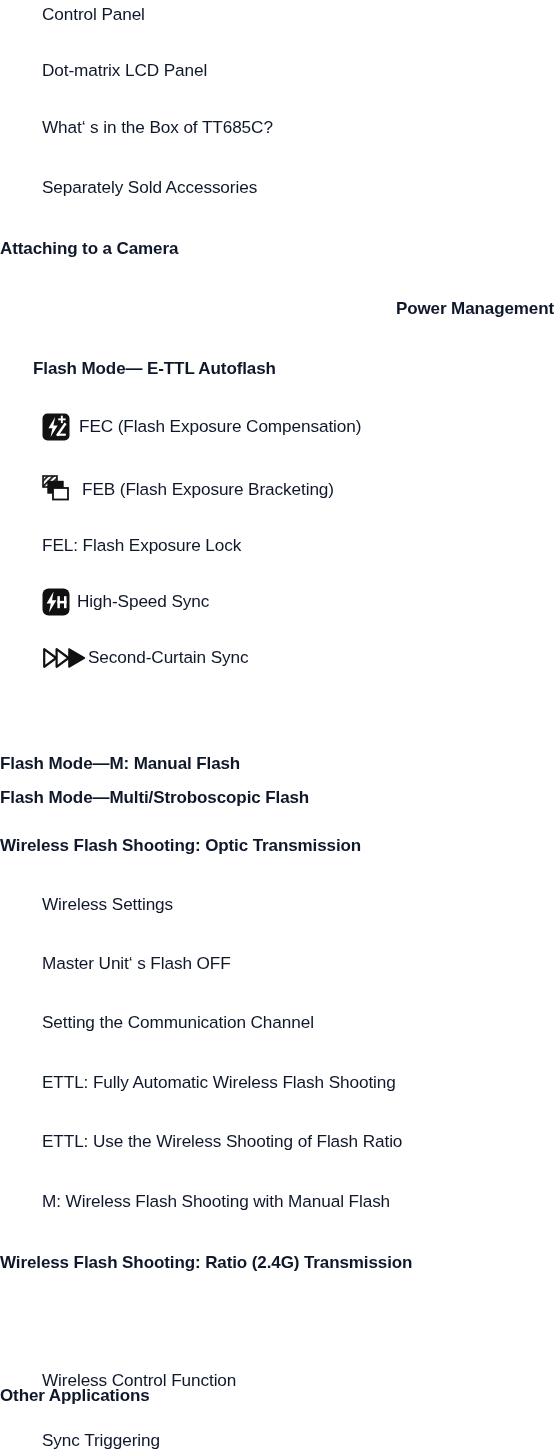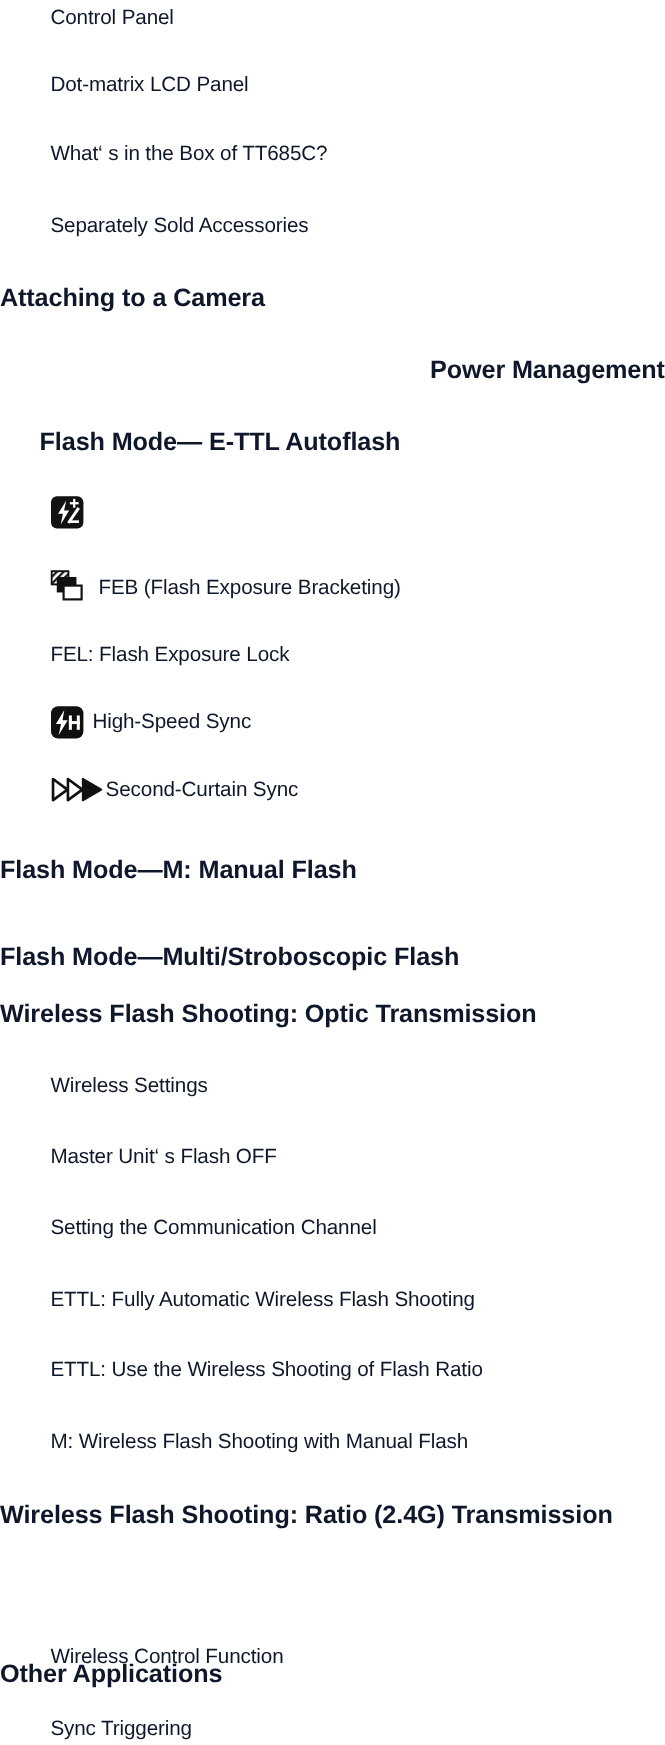--- a/index.html
+++ b/index.html
@@ -31,21 +31,21 @@
     white-space: nowrap;
   }
   .toc-label {
     font-size: 17.2px;
     line-height: 1;
     letter-spacing: -0.1px;
     color: #0f172a;
   }
   .level-heading .toc-label {
     font-weight: bold;
-    font-size: 21px;
+    font-size: 17px;
   }
   .level-sub {
     padding-left: 42px;
   }
   .level-icon {
     padding-left: 42px;
   }
   .icon-box {
     display: inline-block;
     flex: 0 0 auto;
@@ -98,20 +98,21 @@
         <svg viewBox="0 0 28 28" width="28" height="28">
           <rect x="0.5" y="0.5" width="27" height="27" rx="5" ry="5" fill="#121212"></rect>
           <path d="M13.2 4 L6.4 15.2 L10.4 15.2 L8.6 24 L15.6 12.4 L11.4 12.4 Z" fill="#ffffff"></path>
           <rect x="16.2" y="5.4" width="7.4" height="1.9" fill="#ffffff"></rect>
           <rect x="18.9" y="2.7" width="1.9" height="7.4" fill="#ffffff"></rect>
           <rect x="15.6" y="20.6" width="8.2" height="2.2" fill="#ffffff"></rect>
           <path d="M23.6 10.2 L15.0 22.8" stroke="#ffffff" stroke-width="2.4" fill="none"></path>
         </svg>
       </span>
       <span class="icon-gap gap-fec"></span>
+      <span class="toc-label">FEC (Flash Exposure Compensation)</span>
     </div>
     <div class="toc-row level-icon" style="top: 475px;">
       <span class="icon-box ico-feb">
         <svg viewBox="0 0 30 30" width="30" height="30">
           <defs>
             <pattern id="hatchFEB" width="4" height="4" patternUnits="userSpaceOnUse" patternTransform="rotate(45)">
               <rect width="4" height="4" fill="#ffffff"></rect>
               <rect width="1.8" height="4" fill="#1a1a1a"></rect>
             </pattern>
           </defs>
@@ -143,21 +144,21 @@
       <span class="icon-box ico-curtain">
         <svg viewBox="0 0 44 22" width="44" height="22">
           <path d="M2.2 2.2 L2.2 19.8 L14.2 11 Z" fill="#ffffff" stroke="#111111" stroke-width="2.2" stroke-linejoin="round"></path>
           <path d="M14.6 2.2 L14.6 19.8 L26.6 11 Z" fill="#ffffff" stroke="#111111" stroke-width="2.2" stroke-linejoin="round"></path>
           <path d="M27.0 2.0 L27.0 20.0 L42.4 11 Z" fill="#111111" stroke="#111111" stroke-width="1.6" stroke-linejoin="round"></path>
         </svg>
       </span>
       <span class="icon-gap gap-curtain"></span>
       <span class="toc-label">Second-Curtain Sync</span>
     </div>
-    <div class="toc-row level-heading" style="top: 710px;">
+    <div class="toc-row level-heading" style="top: 748px;">
       <span class="toc-label">Flash Mode—M: Manual Flash</span>
     </div>
     <div class="toc-row level-heading" style="top: 782px;">
       <span class="toc-label">Flash Mode—Multi/Stroboscopic Flash</span>
     </div>
     <div class="toc-row level-heading" style="top: 830px;">
       <span class="toc-label">Wireless Flash Shooting: Optic Transmission</span>
     </div>
     <div class="toc-row level-sub" style="top: 890px;">
       <span class="toc-label">Wireless Settings</span>

